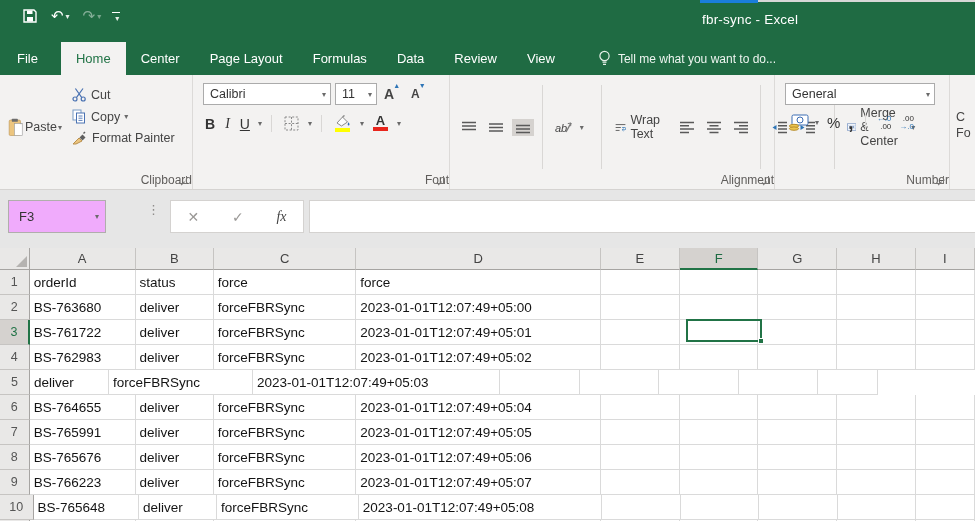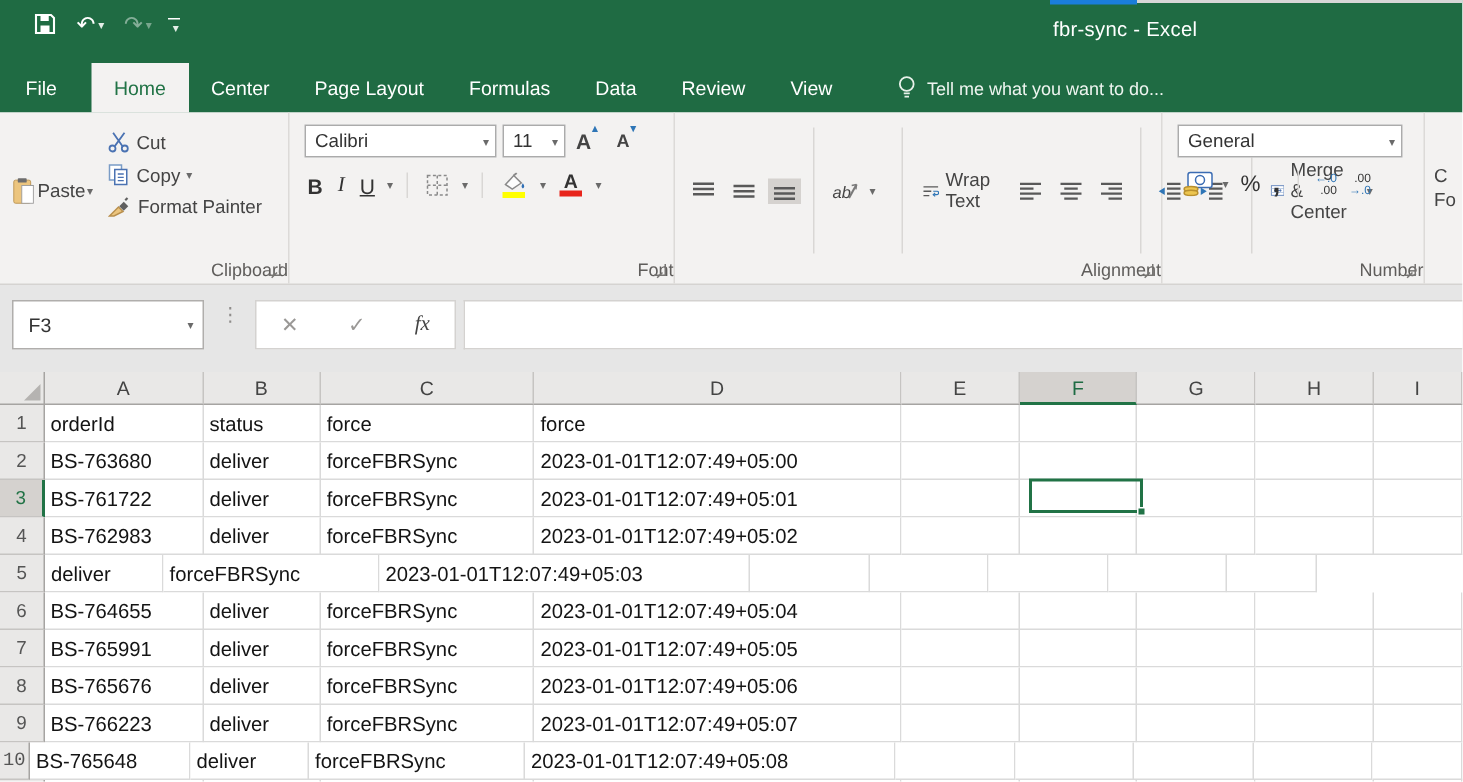--- a/index.html
+++ b/index.html
@@ -72,21 +72,21 @@
   .pct { font-size:15px; color:#333; }
   .comma { font-size:19px; font-weight:bold; color:#333; line-height:10px; }
   .dec { font-size:8px; line-height:8px; color:#333; text-align:right; letter-spacing:0; }
   .dec b { color:#2e75b6; font-weight:normal; }
 
   
   #grp-styles { flex:1; border-right:none; padding:34px 0 0 6px; font-size:12.5px; color:#444; line-height:16px; overflow:hidden; }
 
   
   #formula-strip { left:0; top:190px; width:975px; height:58px; background:#e6e6e6; }
-  #name-box { position:absolute; left:8px; top:10px; width:128px; height:33px; background:#ffffff; border:1px solid #b0aeac; display:flex; align-items:center; justify-content:space-between; padding:0 6px 0 10px; font-size:13px; color:#333; }
+  #name-box { position:absolute; left:8px; top:10px; width:98px; height:33px; background:#f0abfc; border:1px solid #b0aeac; display:flex; align-items:center; justify-content:space-between; padding:0 6px 0 10px; font-size:13px; color:#333; }
   #grip { position:absolute; left:147px; top:16px; color:#8f8d8b; font-size:13px; letter-spacing:0; line-height:7px;}
   #fx-box { position:absolute; left:170px; top:10px; width:134px; height:33px; background:#fff; border:1px solid #d4d2d0; display:flex; align-items:center; justify-content:space-around; }
   #fx-box .fb { color:#9a9896; font-size:14px; }
   #fx-box .fx { color:#444; font-size:14px; font-family:"Liberation Serif",serif; font-style:italic; }
   #formula-input { position:absolute; left:309px; top:10px; width:666px; height:33px; background:#fff; border:1px solid #d4d2d0; border-right:none; font-size:13px; padding:0 6px; color:#222;}
 
   
   #grid { position:absolute; left:0; top:248px; width:975px; height:273px; background:#fff; }
   #col-headers { display:flex; height:22px; }
   .corner { width:30px; height:22px; background:#e9e8e7; border-right:1px solid #a6a4a2; border-bottom:1px solid #a6a4a2; position:relative; }
@@ -499,21 +499,21 @@
           <div class="cell" style="width: 79px;">deliver</div>
           <div class="cell" style="width: 144px;">forceFBRSync</div>
           <div class="cell" style="width: 247px;">2023-01-01T12:07:49+05:07</div>
           <div class="cell" style="width: 80px;"></div>
           <div class="cell" style="width: 79px;"></div>
           <div class="cell" style="width: 80px;"></div>
           <div class="cell" style="width: 79px;"></div>
           <div class="cell" style="width: 60px;"></div>
         </div>
         <div class="grid-row">
-          <div class="row-h" style="width: 20px; font-family: Liberation Mono, monospace;">10</div>
+          <div class="row-h" style="width: 34px;">10</div>
           <div class="cell" style="width: 107px;">BS-765648</div>
           <div class="cell" style="width: 79px;">deliver</div>
           <div class="cell" style="width: 144px;">forceFBRSync</div>
           <div class="cell" style="width: 247px;">2023-01-01T12:07:49+05:08</div>
           <div class="cell" style="width: 80px;"></div>
           <div class="cell" style="width: 79px;"></div>
           <div class="cell" style="width: 80px;"></div>
           <div class="cell" style="width: 79px;"></div>
           <div class="cell" style="width: 60px;"></div>
         </div>

